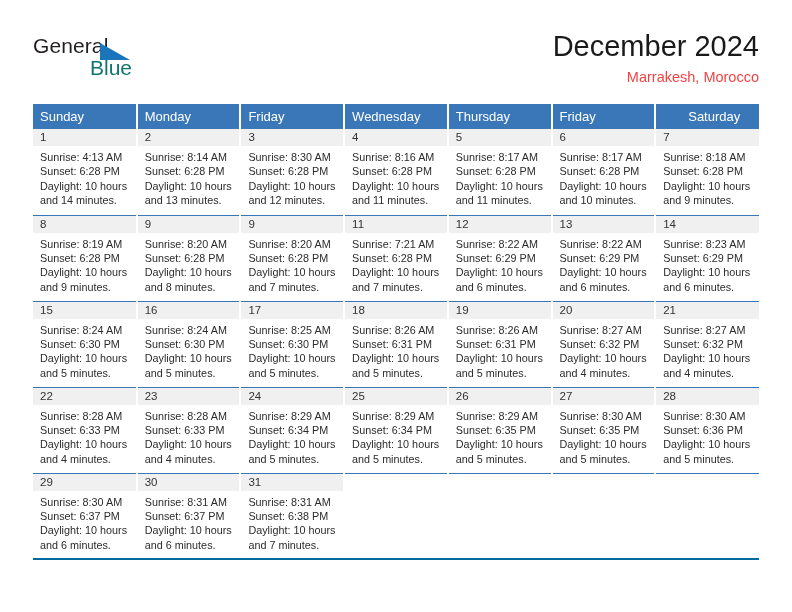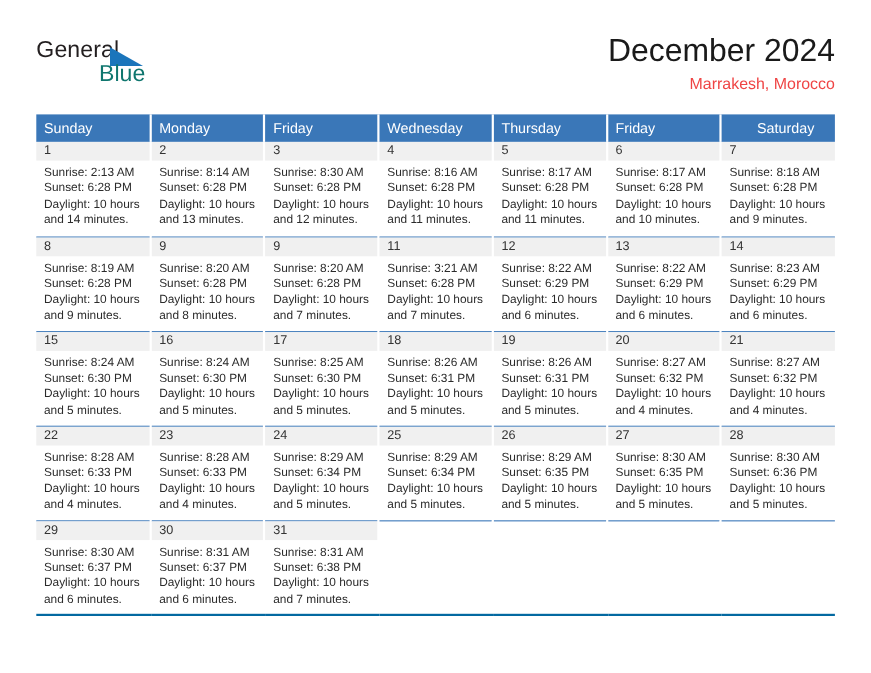--- a/index.html
+++ b/index.html
@@ -181,21 +181,21 @@
         <th>Friday</th>
         <th>Saturday</th>
       </tr>
     </thead>
     <tbody id="calendar-body">
         <tr>
           <td>
             <div class="cell cell-filled">
               <div class="daynum-band">1</div>
               <div class="cell-lines">
-                <div>Sunrise: 2:13 AM</div>
+                <div>Sunrise: 4:13 AM</div>
                 <div>Sunset: 6:28 PM</div>
                 <div class="daylight-wrap">Daylight: 10 hours and 14 minutes.</div>
               </div>
             </div>
           </td>
           <td>
             <div class="cell cell-filled">
               <div class="daynum-band">2</div>
               <div class="cell-lines">
                 <div>Sunrise: 8:14 AM</div>
@@ -283,21 +283,21 @@
                 <div>Sunrise: 8:20 AM</div>
                 <div>Sunset: 6:28 PM</div>
                 <div class="daylight-wrap">Daylight: 10 hours and 7 minutes.</div>
               </div>
             </div>
           </td>
           <td>
             <div class="cell cell-filled">
               <div class="daynum-band">11</div>
               <div class="cell-lines">
-                <div>Sunrise: 3:21 AM</div>
+                <div>Sunrise: 7:21 AM</div>
                 <div>Sunset: 6:28 PM</div>
                 <div class="daylight-wrap">Daylight: 10 hours and 7 minutes.</div>
               </div>
             </div>
           </td>
           <td>
             <div class="cell cell-filled">
               <div class="daynum-band">12</div>
               <div class="cell-lines">
                 <div>Sunrise: 8:22 AM</div>

